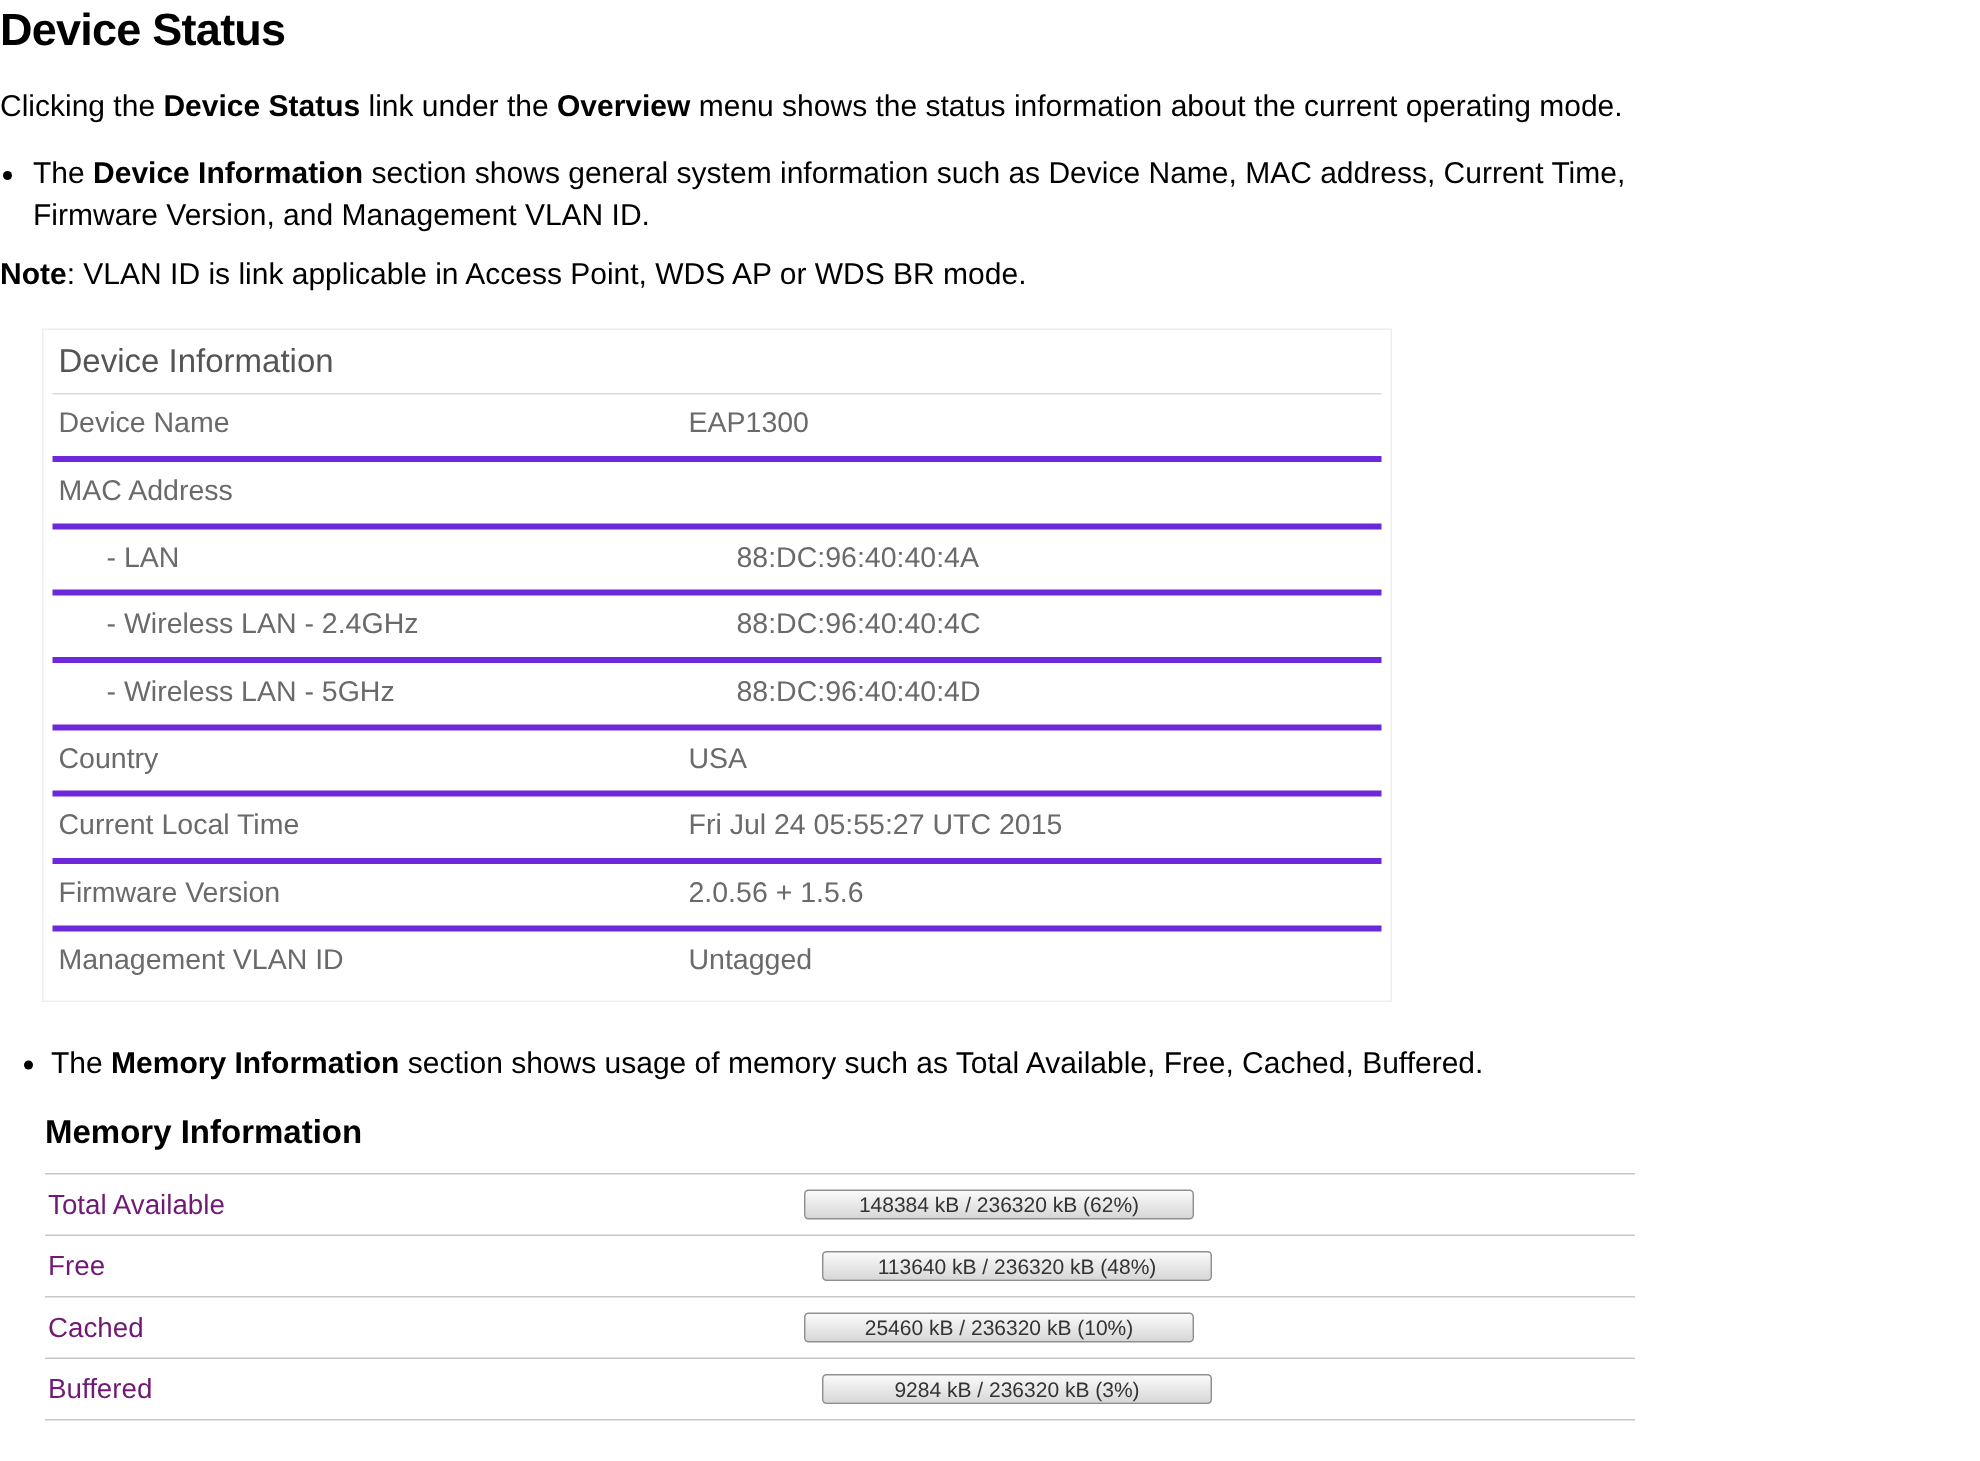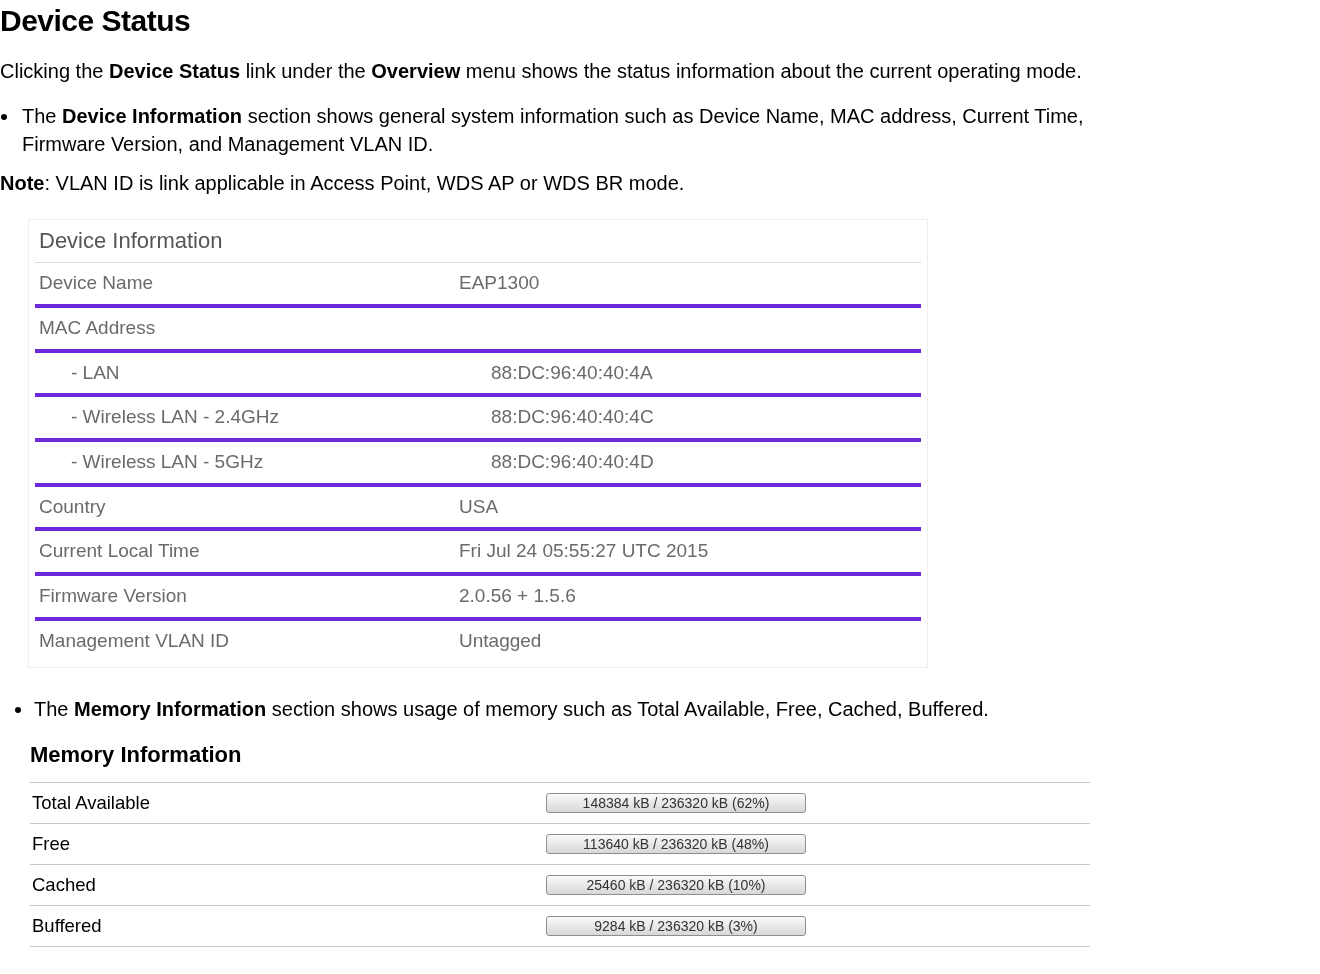--- a/index.html
+++ b/index.html
@@ -106,46 +106,46 @@
   .mem-table {
     width: 100%;
     border-top: 1px solid #c7c7c7;
   }
   .mem-row {
     display: flex;
     align-items: center;
     border-bottom: 1px solid #c7c7c7;
     height: 40px;
   }
-  .mem-row.alt { background: #ffffff; }
+  .mem-row.alt { background: #ffffff; gap: 12px; }
   .mem-label {
     flex: 0 0 490px;
     font-family: Verdana, Geneva, sans-serif;
     font-size: 18.5px;
-    color: #000000;
+    color: #701a75;
     padding-left: 2px;
   }
   .mem-val-cell {
     flex: 1 1 auto;
     display: flex;
     align-items: center;
   }
   .mem-badge {
     display: inline-block;
     box-sizing: border-box;
     width: 260px;
     text-align: center;
     font-family: Verdana, Geneva, sans-serif;
     font-size: 14px;
     color: #333;
     border: 1px solid #8f8f8f;
     border-radius: 3px;
     padding: 1px 6px;
     background: linear-gradient(#fafafa, #d7d7d7);
-    margin-left: 24px;
+    margin-left: 14px;
   }
 </style>
 </head>
 <body>
 
 <div class="page">
 
   <h1 class="page-title">Device Status</h1>
 
   <p class="intro">

